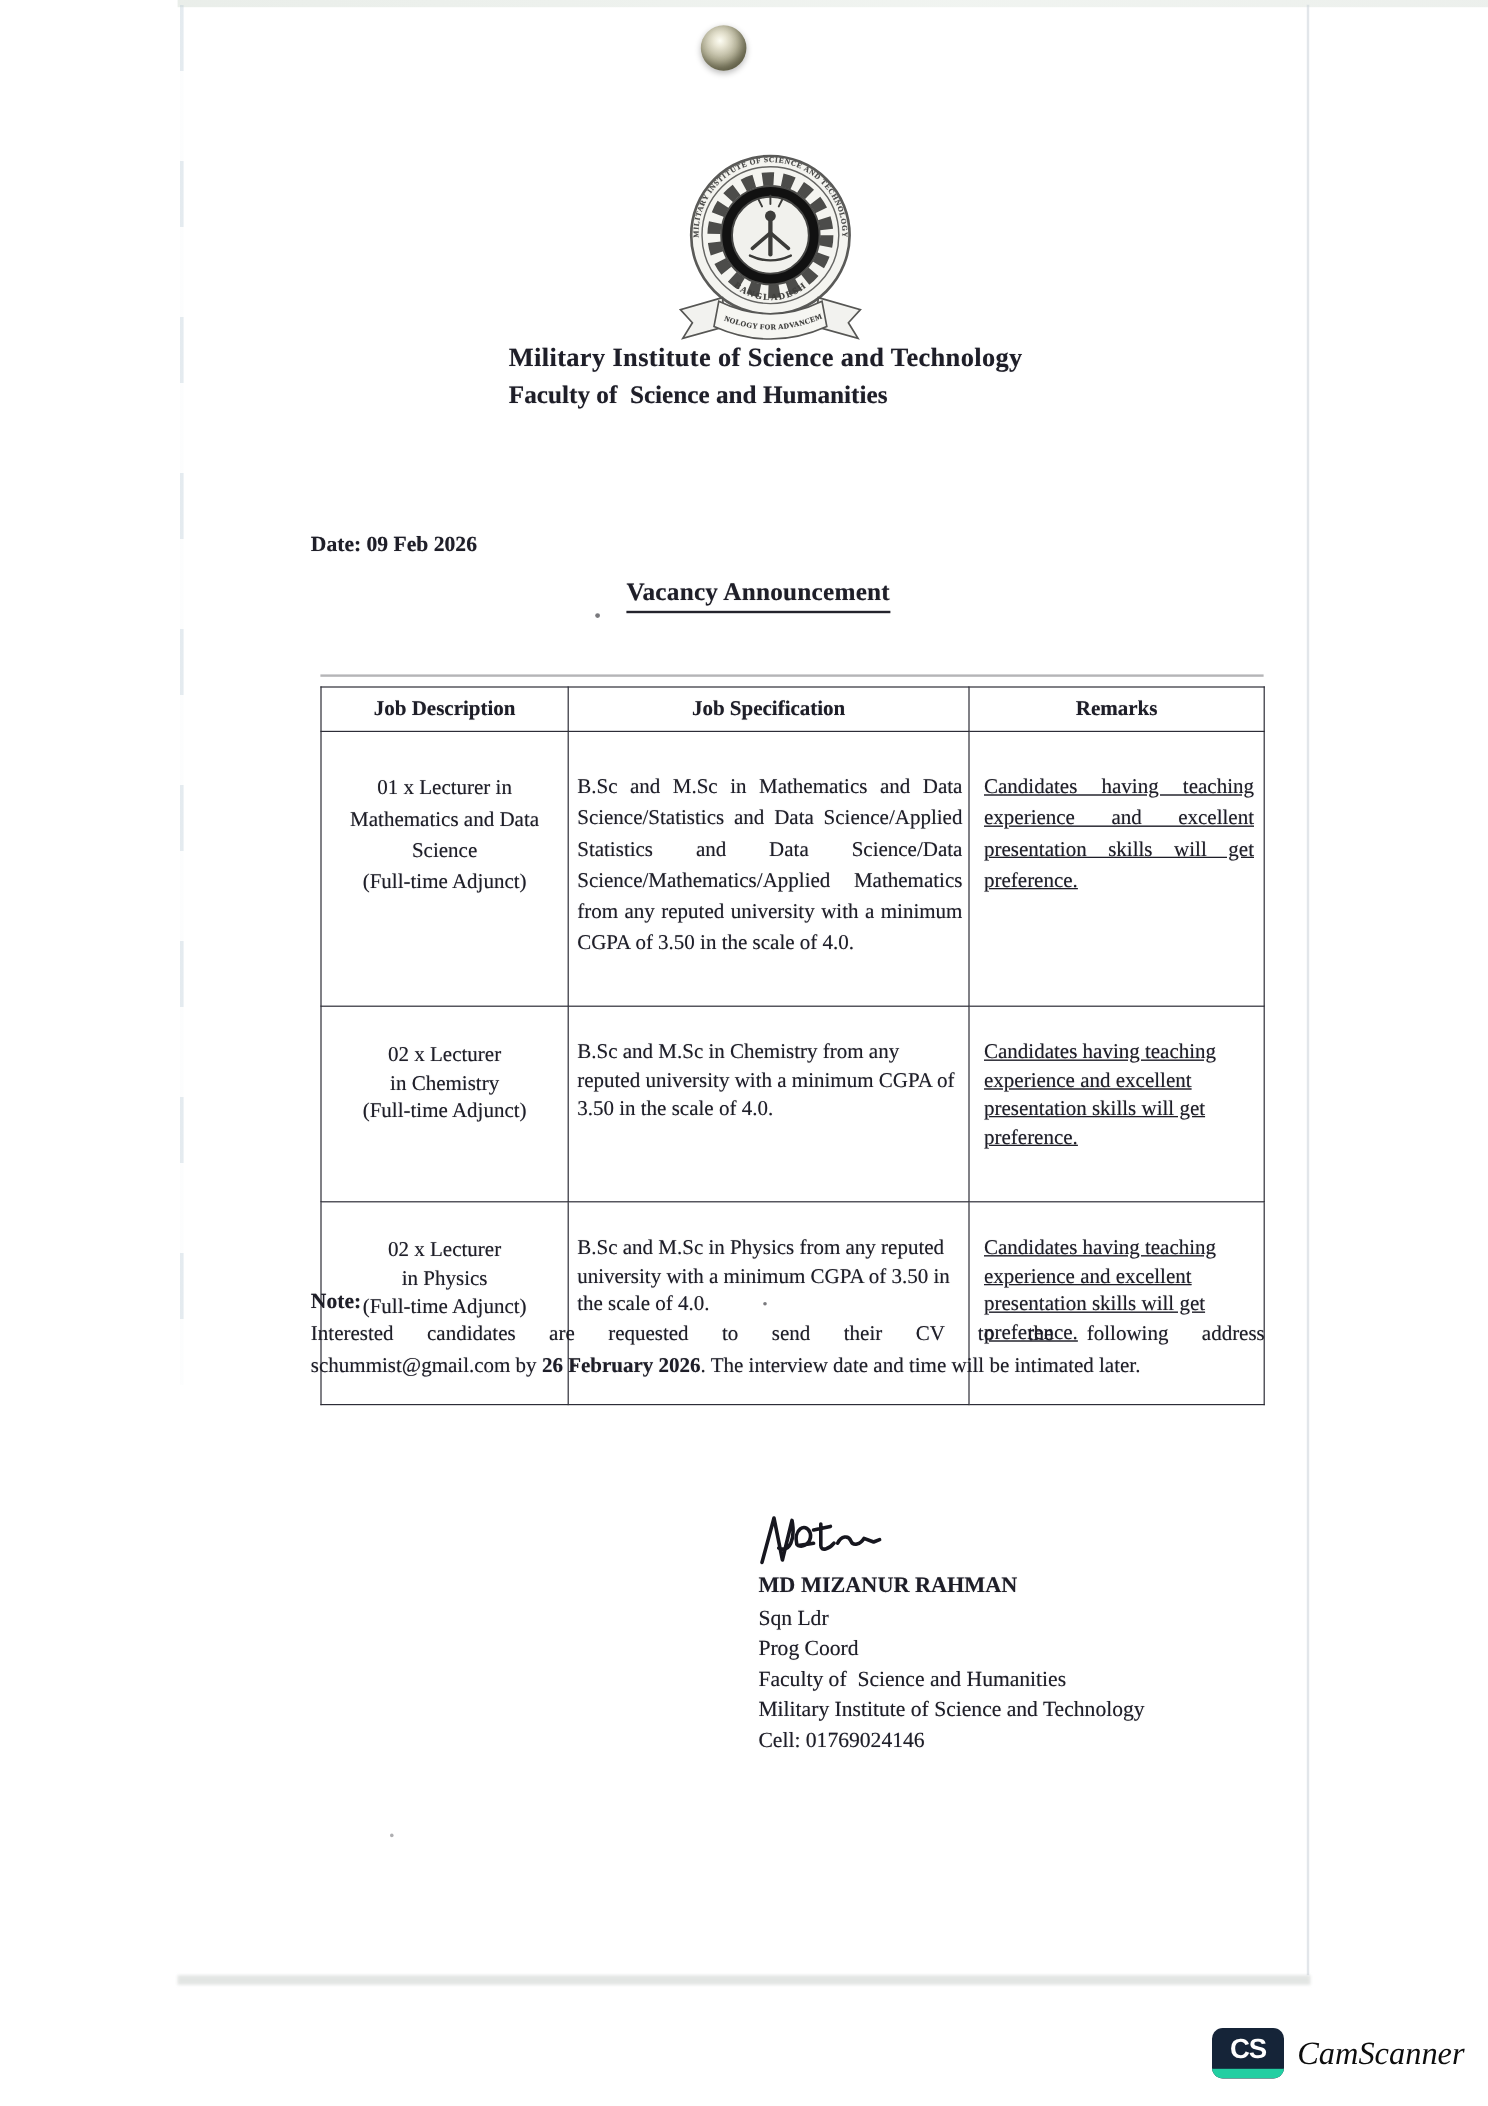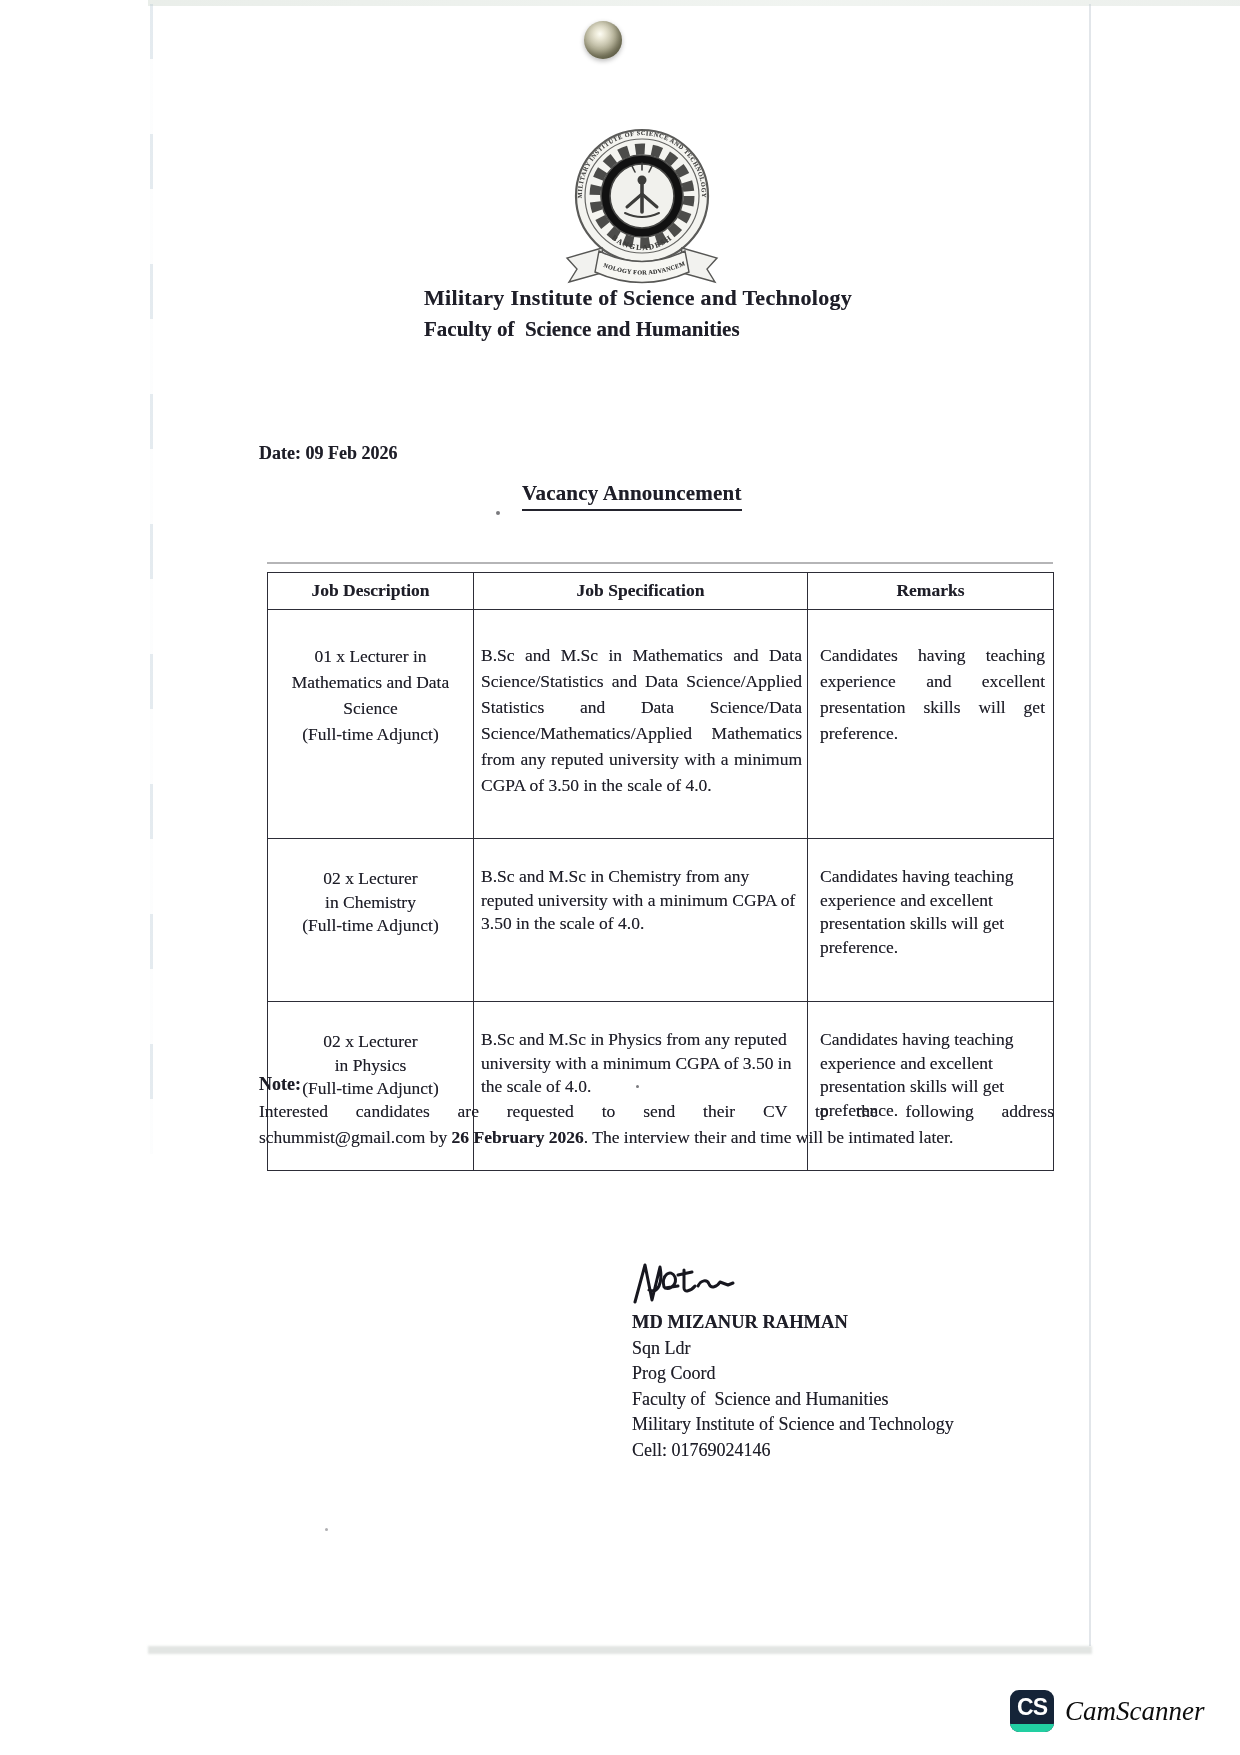--- a/index.html
+++ b/index.html
@@ -38,40 +38,40 @@
 
   .table-preline { position:absolute; left:267px; top:562px; width:786px; height:2px;
     background:rgba(90,90,96,.45); filter:blur(.4px); }
 
   table.vacancy { position:absolute; left:267px; top:572px; width:786px;
     border-collapse:collapse; table-layout:fixed; font-size:17.5px; }
   table.vacancy th, table.vacancy td { border:1.7px solid #2d2d37; }
   table.vacancy th { height:30px; font-size:17.5px; font-weight:bold; text-align:center; vertical-align:middle; padding:2px 0 4px;margin-top:17px; }
   td.desc { text-align:center; vertical-align:top; line-height:26px; }
   td.spec { vertical-align:top; padding:0 5px 6px 7px; line-height:26px; }
-  td.rem  { vertical-align:top; padding:0 8px 6px 12px; line-height:26px; }
+  td.rem  { vertical-align:top; padding:0 8px 6px 12px; line-height:26px;text-decoration:underline; }
   tr.r1 td { height:190px; } tr.r1 td.desc { padding-top:33px; } tr.r1 td.spec, tr.r1 td.rem { padding-top:32px; }
   tr.r2 td { height:130px; } tr.r3 td { height:136px; }
   tr.r2 td, tr.r3 td { line-height:23.5px; }
   tr.r2 td.desc, tr.r3 td.desc { padding-top:28px;text-align:center; }
   tr.r2 td.spec, tr.r2 td.rem, tr.r3 td.spec, tr.r3 td.rem { padding-top:26px; }
   .justify { text-align:justify; }
 
   .note-label { position:absolute; left:259px; top:1074px; font-size:18px; font-weight:bold; }
   .note-para { position:absolute; left:259px; top:1099px; width:795px; font-size:17.5px; line-height:25.5px;font-family:Liberation Serif, serif; }
   .note-line.stretch { text-align:justify; text-align-last:justify; }
   .b { font-weight:bold; }
 
   .signature-svg { position:absolute; left:628px; top:1256px; }
   .sig-block { position:absolute; left:632px; top:1310px; font-size:18px; line-height:25.6px; }
   .sig-name { font-weight:bold; font-size:18.5px; }
   .pre { white-space:pre-wrap; }
 
   .wm { position:absolute; left:1010px; top:1690px; display:flex; align-items:center; gap:11px; text-shadow:none; }
-  .cs-icon { position:relative; width:44px; height:42px; border-radius:9px; background:#152438;
+  .cs-icon { position:relative; width:60px; height:42px; border-radius:9px; background:#152438;
     display:flex; align-items:center; justify-content:center; overflow:hidden; }
   .cs-icon span { color:#ffffff; font-family:"Liberation Sans","DejaVu Sans",sans-serif;
     font-weight:bold; font-size:23px; letter-spacing:-1px; margin-top:-7px; }
   .cs-band { position:absolute; bottom:0; left:0; width:100%; height:8px; background:#22cfa2; }
   .cs-text { font-size:27px; color:#0d0d0d;font-style:italic; }
 </style>
 </head>
 <body>
 
 <div class="page">
@@ -170,21 +170,21 @@
         </td>
         <td class="spec">B.Sc and M.Sc in Physics from any reputed university with a minimum CGPA of 3.50 in the scale of 4.0.</td>
         <td class="rem">Candidates having teaching experience and excellent presentation skills will get preference.</td>
       </tr>
     </tbody>
   </table>
 
   <div class="note-label">Note:</div>
   <div class="note-para">
     <div class="note-line stretch">Interested candidates are requested to send their CV to the following address</div>
-    <div class="note-line"><span>schummist@gmail.com by </span><span class="b">26 February 2026</span><span>. The interview their and time will be intimated later.</span></div>
+    <div class="note-line"><span>schummist@gmail.com by </span><span class="b">26 February 2026</span><span>. The interview date and time will be intimated later.</span></div>
   </div>
 
   <svg class="signature-svg" width="150" height="56" viewBox="0 0 150 56">
     <g fill="none" stroke="#17171f" stroke-width="3" stroke-linecap="round" stroke-linejoin="round">
       <path d="M7,46 L17,9 L24,44 L32,11 C35,27 30,38 21,34"></path>
       <path d="M36,31 C33,19 43,12 47,21 C49,27 44,34 37,32 L50,30"></path>
       <path d="M56,14 l0,18 c0,5 7,3 11,-2 M50,19 l14,-3"></path>
       <path d="M70,30 c3,-6 9,-7 11,-2 c2,5 8,3 11,-2 l8,3 l5,-2"></path>
     </g>
   </svg>

